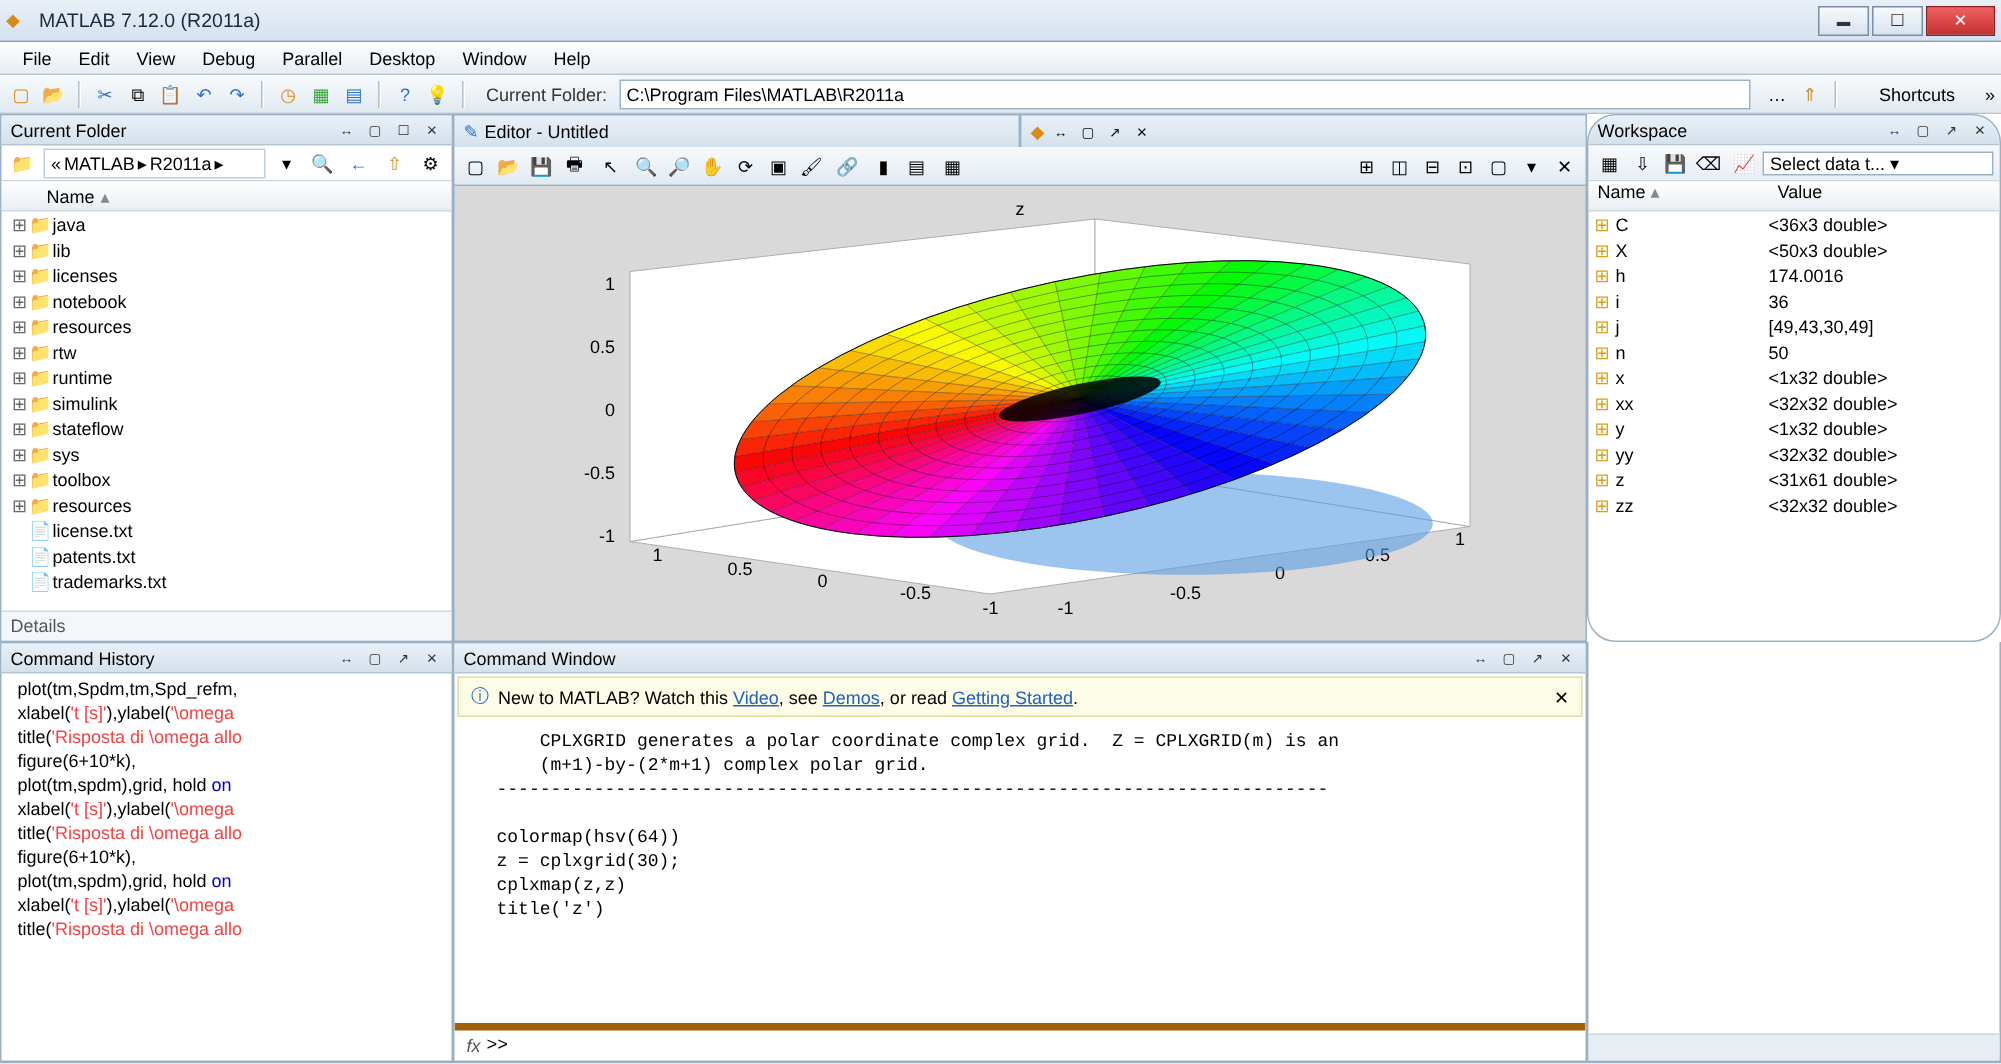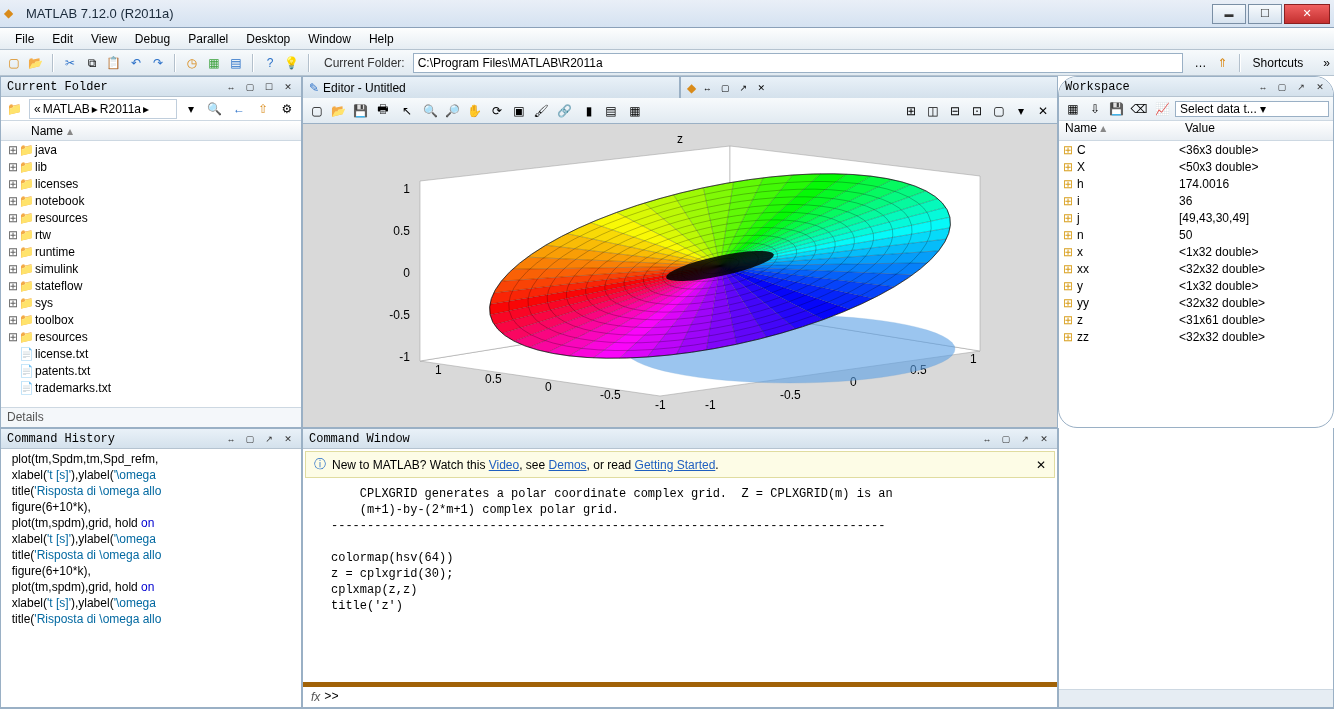--- a/index.html
+++ b/index.html
@@ -15,27 +15,27 @@
 .winbtn.close::before{content:"✕";}
 
 .menubar { height: 22px; background: linear-gradient(#fdfefe,#e6edf3); display: flex; align-items: center; padding: 0 6px; border-bottom: 1px solid #b5c3d0; }
 .menubar span { padding: 2px 9px; cursor: default; }
 
 .toolbar { height: 26px; background: linear-gradient(#f7fafc,#e1eaf1); display: flex; align-items: center; padding: 0 4px; border-bottom: 1px solid #b5c3d0; gap:2px;}
 .toolbar .sep { width: 2px; height: 18px; border-left: 1px solid #b3c0cc; border-right:1px solid #fff; margin: 0 4px; }
 .tbtn { width: 20px; height: 20px; display: flex; align-items: center; justify-content: center; border:1px solid transparent; border-radius:2px; cursor:pointer;}
 .cf-label { margin-left: 8px; color:#333; }
 .cf-input { flex: 1; height: 20px; border: 1px solid #9ab0c5; padding: 0 4px; background:#fff; margin: 0 6px; }
-.shortcuts-lbl { margin: 0 18px 0 6px; }
+.shortcuts-lbl { margin: 0 18px 0 22px; }
 
 .mainlayout { display: grid; grid-template-columns: 302px 756px 276px; grid-template-rows: 352px 280px; height: 632px; }
 
 .panel { display: flex; flex-direction: column; border: 1px solid #9ab0c5; background:#fff; position:relative; overflow:hidden;}
 .panel-header { height: 20px; background: linear-gradient(#e9f1f8,#d4e1ec); display: flex; align-items: center; padding: 0 6px; border-bottom: 1px solid #b5c3d0; font-size:12px;}
-.panel-header .ptitle { flex: 1; font-family: Liberation Mono, monospace; }
+.panel-header .ptitle { flex: 1; }
 .panel-header .picon { width:14px; height:14px; margin-left:3px; cursor:pointer; display:inline-flex; align-items:center; justify-content:center; font-size:9px; color:#333;}
 .panel-body { flex: 1; overflow: auto; }
 
 
 .cf-nav { height: 24px; display:flex; align-items:center; gap:4px; padding:2px 4px; border-bottom:1px solid #cdd8e2;}
 .cf-nav .crumb { display:flex; align-items:center; border:1px solid #c0cedc; height:20px; padding:0 4px; gap:2px; flex:1; background:#fff;}
 .cf-table-hdr { height:20px; background:linear-gradient(#fff,#e9eef3); border-bottom:1px solid #cdd8e2; display:flex; align-items:center; padding-left:30px;}
 .cf-list .row { display:flex; align-items:center; height:17px; padding-left:6px;}
 .cf-list .row .exp{width:12px;text-align:center;color:#666;}
 .cf-list .row .fico{width:16px;text-align:center;}
@@ -56,21 +56,21 @@
 .ws-table-hdr{height:20px;background:linear-gradient(#fff,#e9eef3);border-bottom:1px solid #cdd8e2;display:flex;}
 .ws-table-hdr .c1{width:120px;padding-left:6px;}
 .ws-table-hdr .c2{flex:1;padding-left:6px;}
 .ws-row{display:flex;height:17px;align-items:center;}
 .ws-row .wico{width:18px;text-align:center;}
 .ws-row .c1{width:102px;}
 .ws-row .c2{flex:1;}
 
 
 .code { font-family: "Consolas","Courier New",monospace; font-size:12px; white-space: pre; line-height:16px;}
-.code .str{color:#0369a1;}
+.code .str{color:#ef4444;}
 .code .kw{color:#0000d0;}
 
 
 .cmd-banner{background:#fdfce6;border:1px solid #e0dca0;padding:4px 8px;display:flex;align-items:center;gap:6px;margin:2px;}
 .cmd-banner a{color:#2060c0;}
 .cmd-body{flex:1;padding:6px 28px;overflow:auto;}
 .cmd-prompt{display:flex;align-items:center;gap:4px;padding:2px 8px;border-top:5px solid #a16207;}
 
 
 .bottombar{height:21px;border-top:1px solid #9ab0c5;display:flex;align-items:center;padding:0 6px;}

